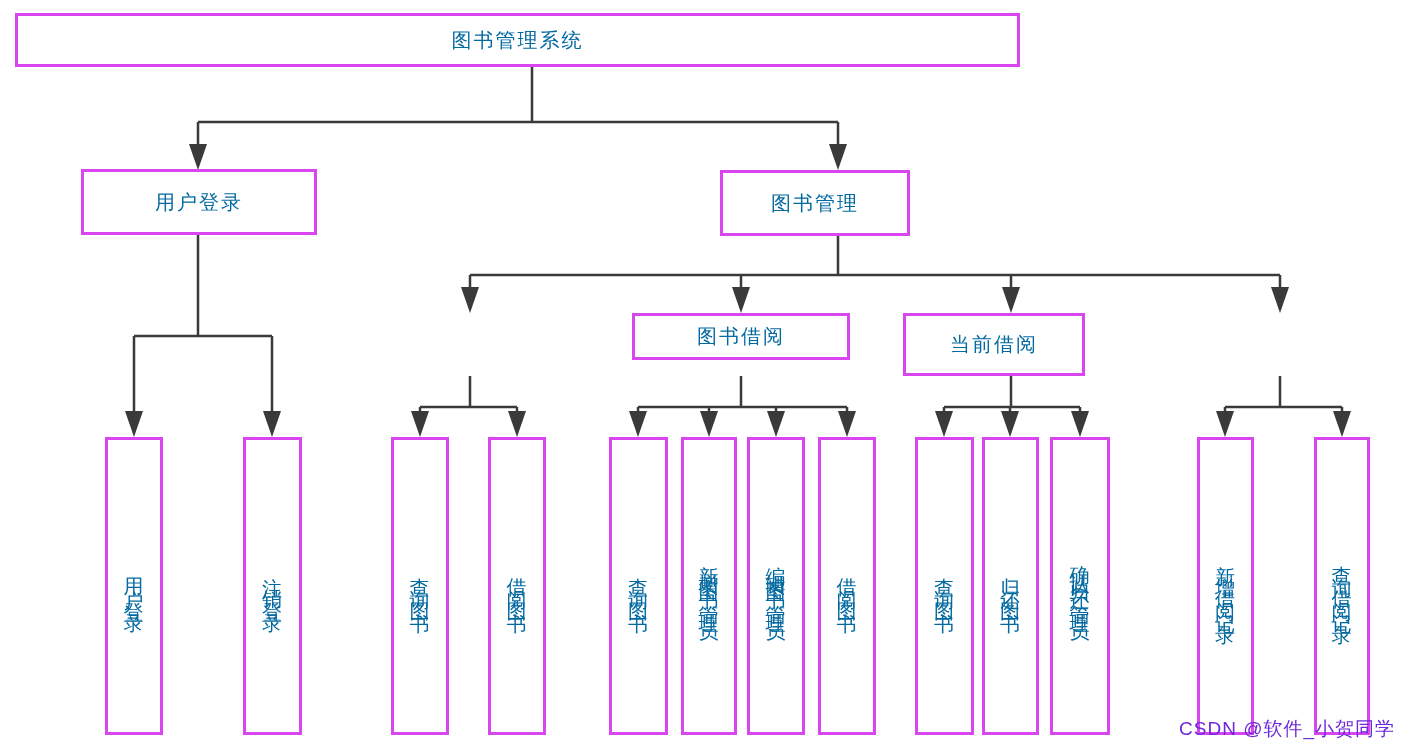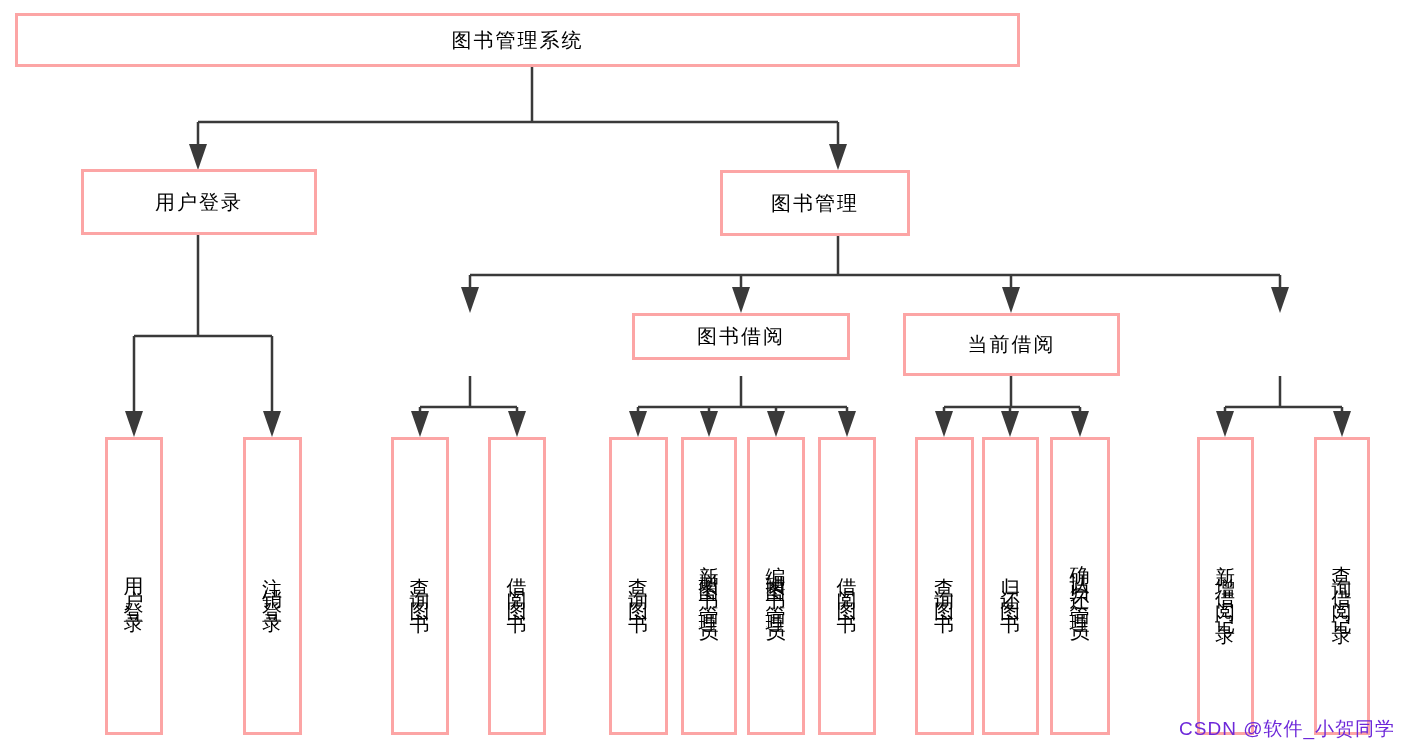--- a/index.html
+++ b/index.html
@@ -13,25 +13,25 @@
   }
   svg.connectors {
     position: absolute;
     left: 0; top: 0;
     width: 1405px; height: 747px;
   }
   .node {
     position: absolute;
     box-sizing: border-box;
     background: #ffffff;
-    border: 3px solid #fca5a5;
+    border: 3px solid #d946ef;
     display: flex;
     align-items: center;
     justify-content: center;
-    color: #000000;
+    color: #0369a1;
   }
   .h-node span {
     font-size: 20px;
     letter-spacing: 2px;
     white-space: nowrap;
   }
   .v-node span {
     writing-mode: vertical-rl;
     text-orientation: mixed;
     font-size: 20px;
@@ -105,21 +105,21 @@
   <div class="node h-node" style="left:81px; top:169px; width:236px; height:66px;">
     <span>用户登录</span>
   </div>
   <div class="node h-node" style="left:720px; top:170px; width:190px; height:66px;">
     <span>图书管理</span>
   </div>
 
   <div class="node h-node" style="left:632px; top:313px; width:218px; height:47px;">
     <span>图书借阅</span>
   </div>
-  <div class="node h-node" style="left:903px; top:313px; width:217px; height:63px;">
+  <div class="node h-node" style="left:903px; top:313px; width:182px; height:63px;">
     <span>当前借阅</span>
   </div>
 
   <div class="node v-node" style="left:105px; top:437px; width:58px; height:298px;">
     <span>用户登录</span>
   </div>
   <div class="node v-node" style="left:243px; top:437px; width:59px; height:298px;">
     <span>注销登录</span>
   </div>
 

